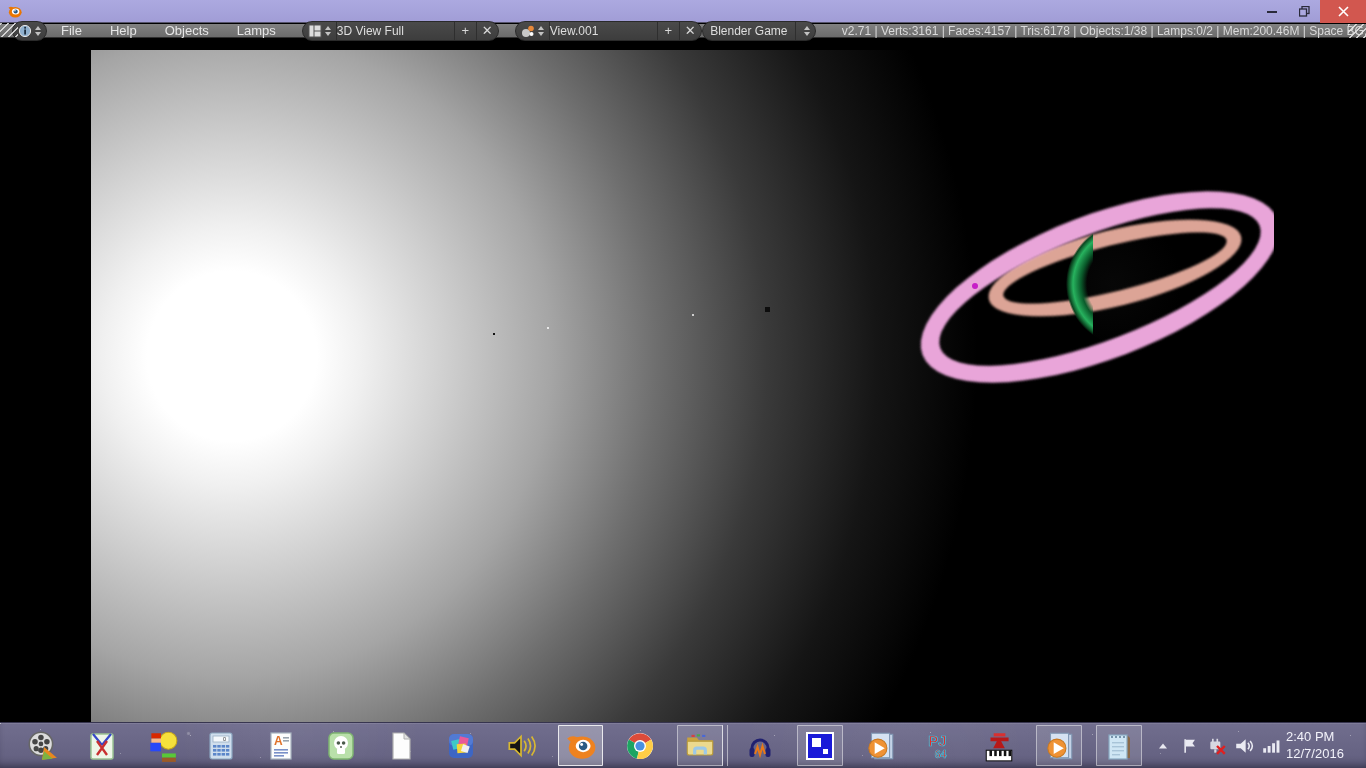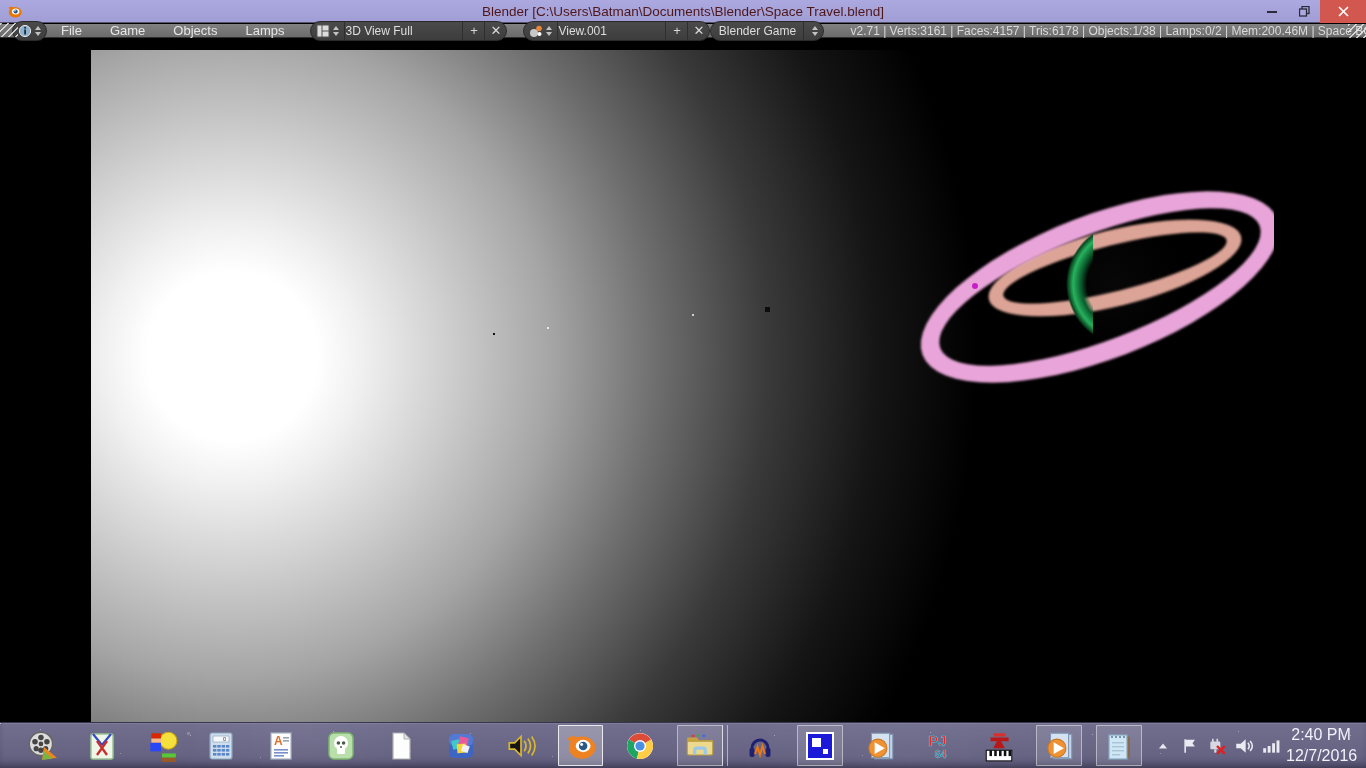--- a/index.html
+++ b/index.html
@@ -83,36 +83,35 @@
        1305px 25px 0 0 rgba(255,255,255,.4), 1350px 12px 0 0 rgba(255,255,255,.5); }
   .slot { position:relative; width:60px; height:46px; display:flex; align-items:center; justify-content:center; cursor:default; }
   .slot svg { position:relative; z-index:2; }
   .slot.open::before { content:""; position:absolute; left:7px; right:7px; top:2px; bottom:3px;
       border:1px solid rgba(255,255,255,.45); background:rgba(255,255,255,.13); border-radius:1px; }
   .slot.active::before { border-color:rgba(255,255,255,.8); background:rgba(255,255,255,.28); }
   .slot.stacked::after { content:""; position:absolute; right:2px; top:2px; bottom:3px; width:4px;
       border-left:1px solid rgba(255,255,255,.5); border-right:1px solid rgba(255,255,255,.5); z-index:1; }
   #tray { margin-left:2px; display:flex; align-items:center; gap:3px; }
   .tray-ic { width:24px; height:30px; display:flex; align-items:center; justify-content:center; }
-  #clock { width:80px; padding-right:10px; text-align:center; color:#f2f2fa; font-size:16px; line-height:1.3; }
+  #clock { width:80px; padding-right:10px; text-align:left; color:#f2f2fa; font-size:13px; line-height:1.3; }
 </style>
 </head>
 <body>
 
 <div id="screen">
 
   <div id="titlebar">
     <svg class="tb-logo" viewBox="0 0 20 20">
       <path d="M2,5 q4,-3 8,1 l-4,3 z" fill="#ea7600"></path>
       <ellipse cx="11" cy="11" rx="8.5" ry="7" fill="#ea7600"></ellipse>
       <ellipse cx="11.5" cy="10" rx="5" ry="4" fill="#fff"></ellipse>
       <circle cx="11.5" cy="10" r="2.8" fill="#2b5b84"></circle>
       <circle cx="10.6" cy="9" r="1" fill="#fff"></circle>
     </svg>
-    <div class="tb-title">Blender [C:\Users\Batman\Documents\Blender\Space Travel.blend]</div>
     <div class="tb-controls">
       <div class="tb-btn">
           <div class="glyph-min"></div>
         </div>
       <div class="tb-btn">
         <svg width="11" height="11" viewBox="0 0 11 11">
           <rect x="3" y="0.5" width="7" height="7" fill="none" stroke="#2a2a3a" stroke-width="1.3"></rect>
           <rect x="0.5" y="3" width="7" height="7" fill="#aca9e0" stroke="#2a2a3a" stroke-width="1.3"></rect>
         </svg>
       </div>
@@ -135,21 +134,21 @@
           <rect x="6.2" y="2.8" width="1.8" height="1.8" fill="#1d2d3d"></rect>
         </svg>
         <span class="updn">
             <i class="up"></i>
             <i class="dn"></i>
           </span>
       </div>
     </div>
 
     <span class="menu-item">File</span>
-    <span class="menu-item">Game</span>
+    <span class="menu-item">Help</span>
     <span class="menu-item">Objects</span>
     <span class="menu-item">Lamps</span>
 
     <div class="pill" style="margin-left:12px">
       <div class="seg">
         <svg width="14" height="14" viewBox="0 0 14 14">
           <rect x="1" y="1" width="12" height="12" fill="#dcdcdc"></rect>
           <rect x="1" y="1" width="12" height="12" fill="none" stroke="#555" stroke-width="1"></rect>
           <line x1="6" y1="1" x2="6" y2="13" stroke="#555" stroke-width="1"></line>
           <line x1="6" y1="7" x2="13" y2="7" stroke="#555" stroke-width="1"></line>

